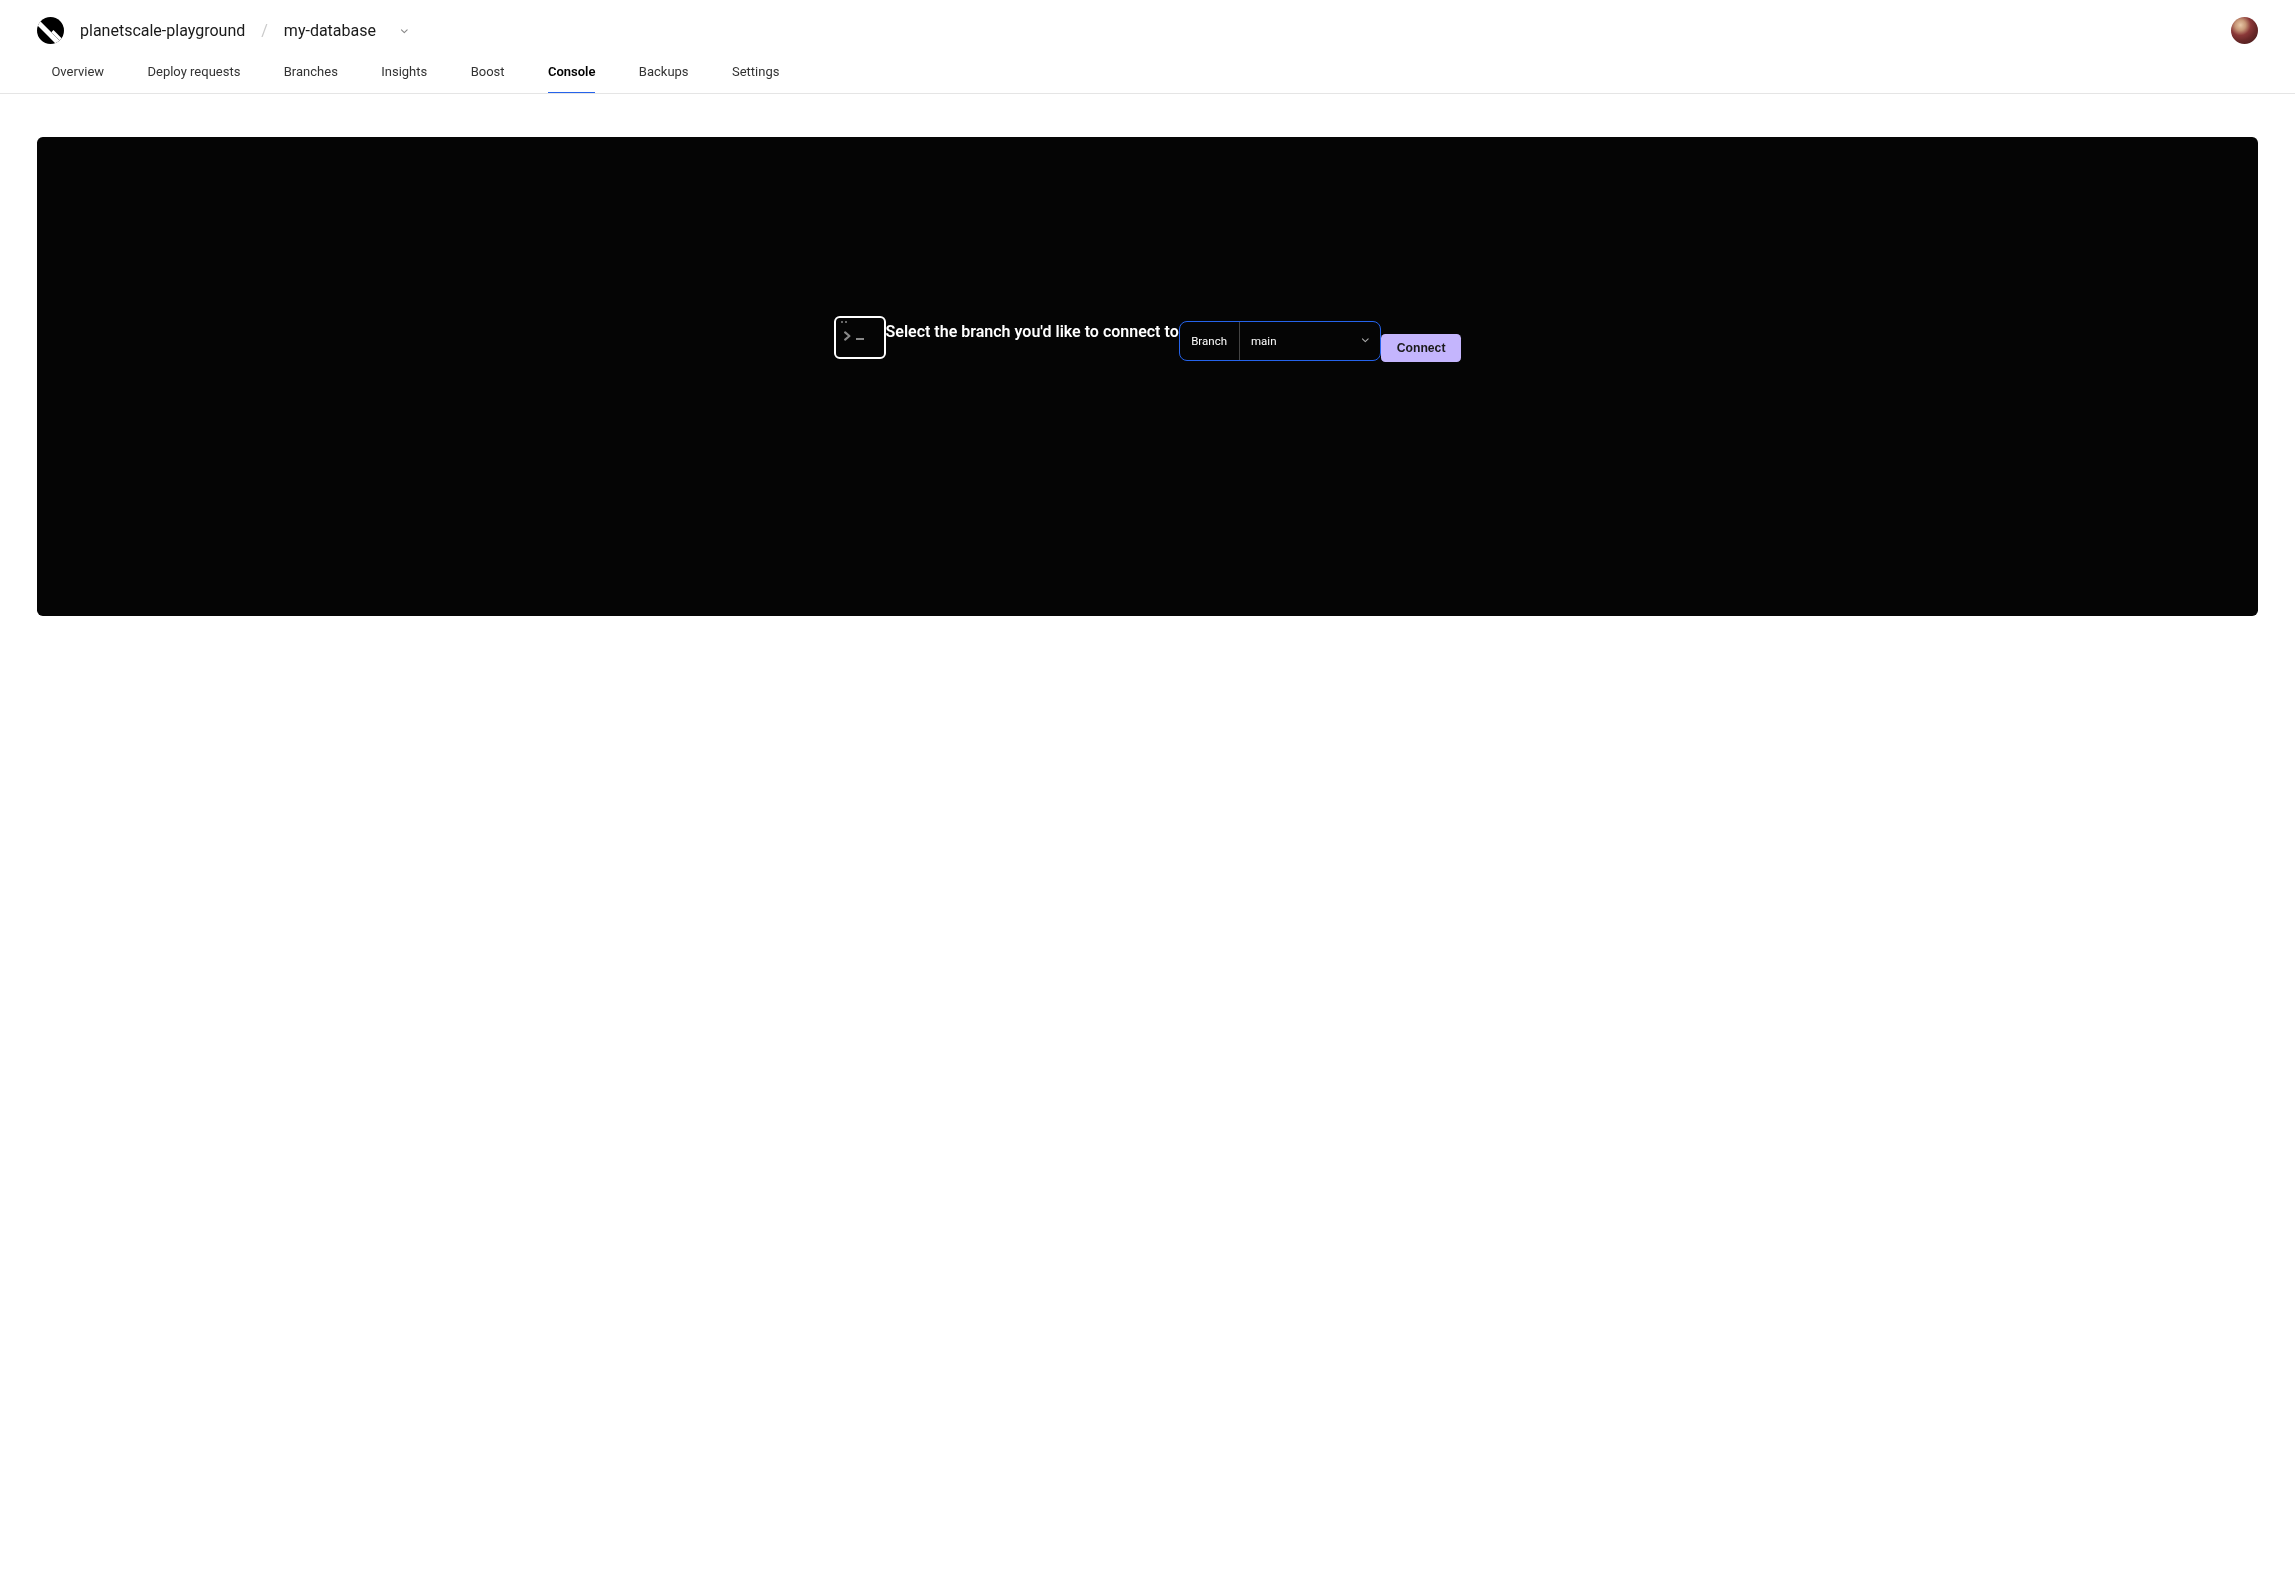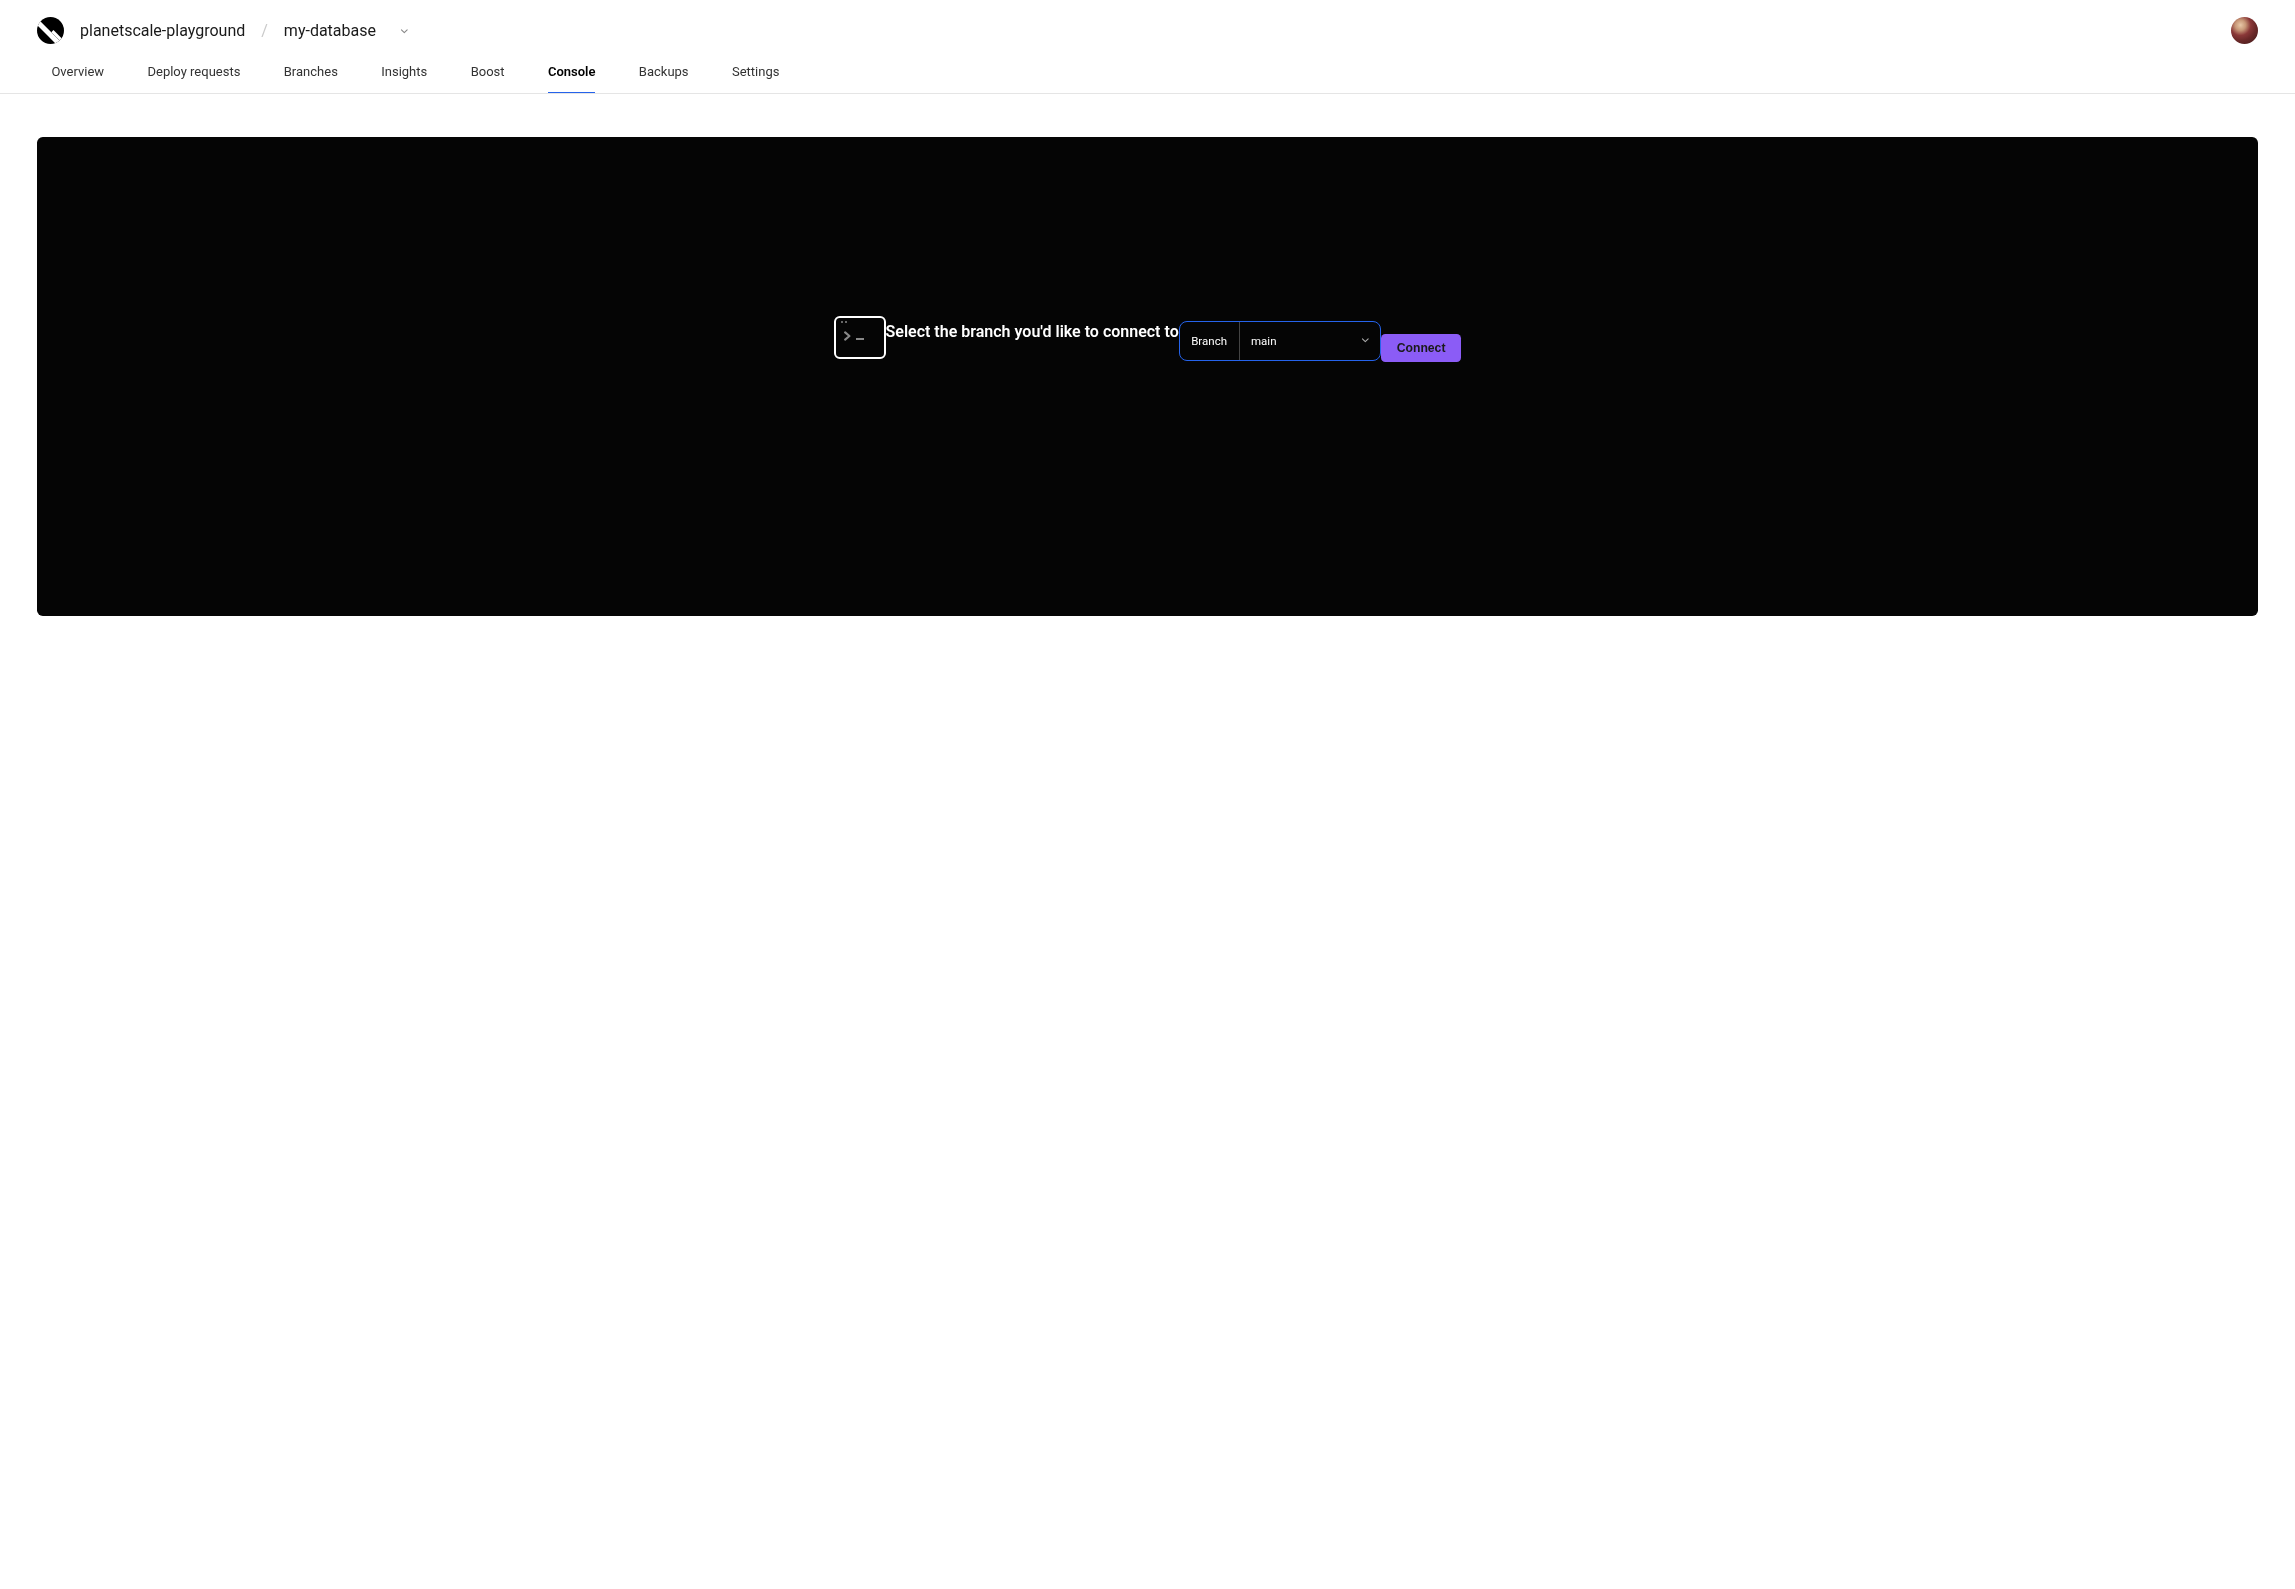--- a/index.html
+++ b/index.html
@@ -196,21 +196,21 @@
       text-align: center;
     }
     .branch-value {
       font-size: 11.5px;
       color: #fff;
     }
     .branch-chevron {
       color: #aaa;
     }
     .connect-btn {
-      background: #8b5cf6;
+      background: #c4b5fd;
       color: #1a1a1a;
       border: none;
       border-radius: 4.3px;
       font-size: 12.2px;
       font-weight: 600;
       padding: 7.2px 16px;
       cursor: pointer;
     }
   </style>
 </head>

